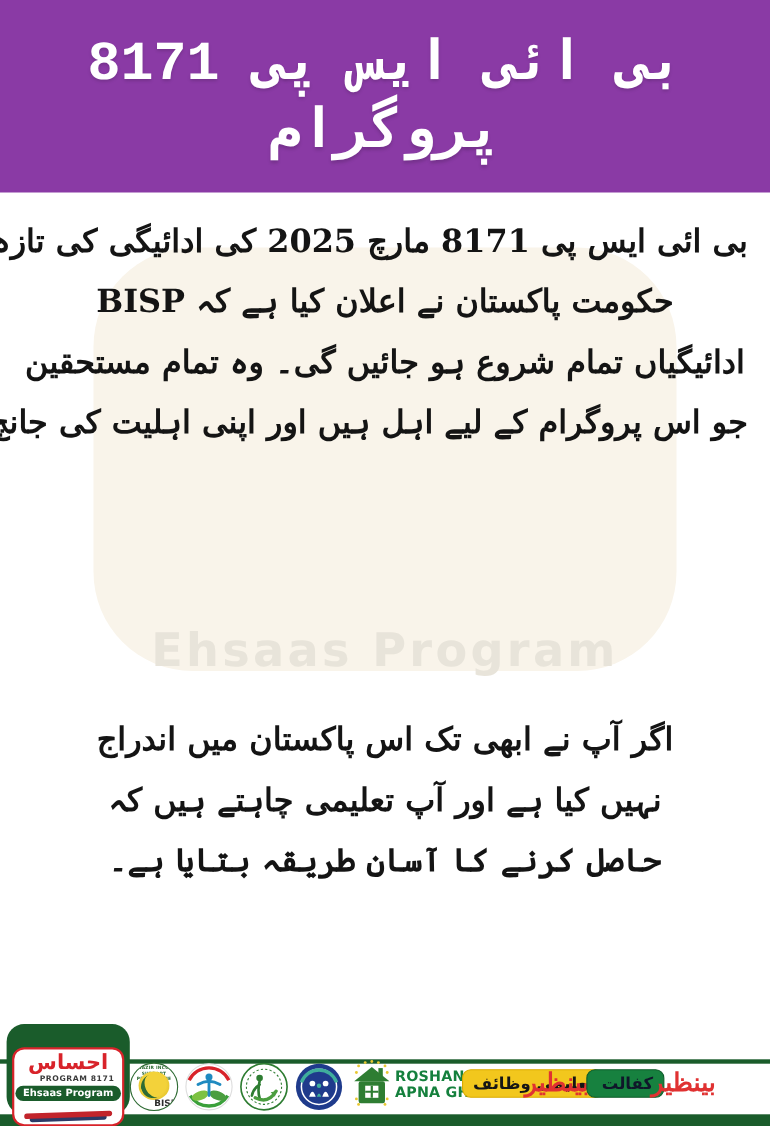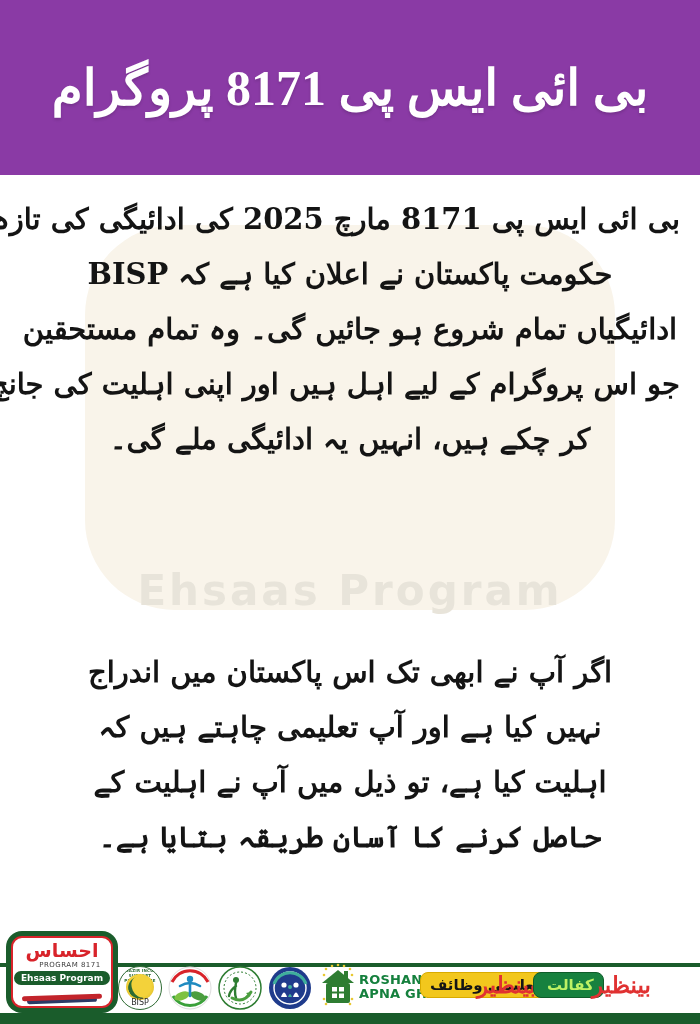--- a/index.html
+++ b/index.html
@@ -3,21 +3,21 @@
 <meta charset="utf-8">
 <style>
   html,body{margin:0;padding:0;}
   .page{position:relative;width:700px;height:1024px;background:#ffffff;overflow:hidden;
         font-family:"DejaVu Sans",sans-serif;}
 
   
   .banner{position:absolute;top:0;left:0;width:700px;height:175px;background:#8a3aa5;
           display:flex;align-items:center;justify-content:center;}
   .banner-title{color:#ffffff;font-size:50px;font-weight:bold;direction:rtl;text-align:center;
-                font-family:Liberation Serif, serif;text-shadow:0 2px 3px rgba(0,0,0,0.15);}
+                font-family:Liberation Mono, monospace;text-shadow:0 2px 3px rgba(0,0,0,0.15);}
 
   
   .cream-blob{position:absolute;top:225px;left:85px;width:530px;height:385px;
               background:#f9f4ea;border-radius:90px;}
   .para{position:absolute;left:20px;right:20px;direction:rtl;text-align:center;color:#141414;
         font-size:29px;line-height:55px;font-family:"DejaVu Serif",serif;font-weight:600;}
   .para .line{height:55px;white-space:nowrap;}
   .p1{top:192px;}
   .p2{top:645px;}
   .watermark{position:absolute;top:566px;left:0;width:100%;text-align:center;
@@ -26,83 +26,81 @@
   
   .footer-band{position:absolute;top:963px;left:0;width:700px;height:50px;background:#ffffff;
                border-top:4px solid #1a5c2b;box-sizing:border-box;z-index:1;}
   .footer-bottom{position:absolute;top:1013px;left:0;width:700px;height:11px;background:#1a5c2b;z-index:1;}
 
   
   .ehsaas{position:absolute;left:6px;top:931px;width:112px;height:82px;background:#1a5c2b;
           border-radius:16px;padding:5px;box-sizing:border-box;z-index:5;}
   .ehsaas-inner{width:100%;height:100%;background:#ffffff;border:2px solid #d8232a;border-radius:11px;
                 position:relative;display:flex;flex-direction:column;align-items:center;
-                box-sizing:border-box;overflow:hidden;}
+                box-sizing:border-box;overflow:hidden;margin-top:16px;}
   .ehsaas-urdu{color:#d8232a;font-size:19px;line-height:21px;font-weight:bold;margin-top:2px;direction:rtl;}
-  .ehsaas-prog{font-size:7px;color:#3a3a3a;font-weight:normal;letter-spacing:0.5px;padding-left:16px;}
+  .ehsaas-prog{font-size:7px;color:#3a3a3a;font-weight:bold;letter-spacing:0.5px;padding-left:16px;}
   .ehsaas-pill{background:#1a5c2b;color:#ffffff;font-size:9px;font-weight:bold;border-radius:9px;
                padding:2px 7px;margin-top:2px;white-space:nowrap;}
   .ehsaas-ribbon{position:absolute;bottom:2px;left:9px;right:9px;height:9px;}
   .rb-blue{position:absolute;top:3px;left:6%;width:88%;height:5px;background:#2b3a66;
            border-radius:3px;transform:rotate(-2deg);}
   .rb-red{position:absolute;top:0;left:0;width:100%;height:5px;background:#c2242b;
           border-radius:3px;transform:rotate(-2deg);}
 
   
   .logo-circle{position:absolute;top:966px;width:44px;height:44px;border-radius:50%;z-index:4;}
   .bisp{left:118px;background:#ffffff;border:1px solid #2e6b33;box-sizing:border-box;overflow:hidden;}
   .bisp-ring{position:absolute;top:1px;left:0;width:100%;text-align:center;font-size:4px;
              color:#2e6b33;font-weight:bold;letter-spacing:0.2px;}
   .bisp-sun{position:absolute;top:7px;left:7px;width:28px;height:26px;border-radius:50%;
             background:radial-gradient(circle at 50% 45%, #f3d23a 0 55%, #e8c832 70%, #cdaa1e 100%);}
   .bisp-crescent{position:absolute;top:9px;left:9px;width:24px;height:22px;border-radius:50%;
                  border-left:4px solid #2e6b33;transform:rotate(-25deg);box-sizing:border-box;}
-  .bisp-label{position:absolute;bottom:2px;left:0;width:100%;text-align:center;font-size:8px;
-              font-weight:normal;color:#2c2c2c;}
+  .bisp-label{position:absolute;bottom:2px;left:0;width:100%;text-align:right;font-size:8px;
+              font-weight:bold;color:#2c2c2c;}
   .wf1{left:168px;} .wf2{left:218px;} .wf3{left:268px;}
 
   
   .house{position:absolute;left:320px;top:963px;width:36px;height:44px;z-index:4;}
   .roshan-text{position:absolute;left:359px;top:973px;font-size:13px;font-weight:800;line-height:14px;
                color:#15803d;z-index:4;letter-spacing:0.2px;}
 
   
   .badge{position:absolute;top:972px;font-weight:bold;border-radius:8px;direction:rtl;z-index:4;
          font-size:15px;padding:3px 9px;white-space:nowrap;}
   .badge-yellow{left:420px;background:#f2c71d;color:#151515;border:1px solid #d9ab00;}
-  .badge-green{left:533px;background:#17813f;color:#bef264;border:1px solid #0e5c2a;padding-left:13px;}
+  .badge-green{left:533px;background:#17813f;color:#0f172a;border:1px solid #0e5c2a;padding-left:13px;}
   .benazir{position:absolute;top:971px;color:#e03131;font-size:23px;font-weight:bold;direction:rtl;
            z-index:4;font-family:"DejaVu Serif",serif;}
   .bz1{left:477px;} .bz2{left:592px;}
 </style>
 </head>
 <body>
 
 <div class="page">
 
   <div class="banner">
     <div class="banner-title">بی ائی ایس پی 8171 پروگرام</div>
   </div>
 
   <div class="cream-blob"></div>
 
   <div class="para p1">
     <div class="line">بی ائی ایس پی 8171 مارچ 2025 کی ادائیگی کی تازہ کاری</div>
     <div class="line">حکومت پاکستان نے اعلان کیا ہے کہ BISP</div>
     <div class="line">ادائیگیاں تمام شروع ہو جائیں گی۔ وہ تمام مستحقین</div>
     <div class="line">جو اس پروگرام کے لیے اہل ہیں اور اپنی اہلیت کی جانچ</div>
-    <div class="line">کر چکے ہیں، انہیں یہ ادائیگی ملے گی۔</div>
   </div>
 
   <div class="watermark">Ehsaas Program</div>
 
   <div class="para p2">
     <div class="line">اگر آپ نے ابھی تک اس پاکستان میں اندراج</div>
     <div class="line">نہیں کیا ہے اور آپ تعلیمی چاہتے ہیں کہ</div>
-    <div class="line">اہلیت کیا ہے، تو ذیل میں آپ نے اہلیت کے</div>
     <div class="line">حاصل کرنے کا آسان طریقہ بتایا ہے۔</div>
   </div>
 
   <div class="footer-band"></div>
   <div class="footer-bottom"></div>
 
   <div class="ehsaas">
     <div class="ehsaas-inner">
       <div class="ehsaas-urdu">احساس</div>
       <div class="ehsaas-prog">PROGRAM 8171</div>

